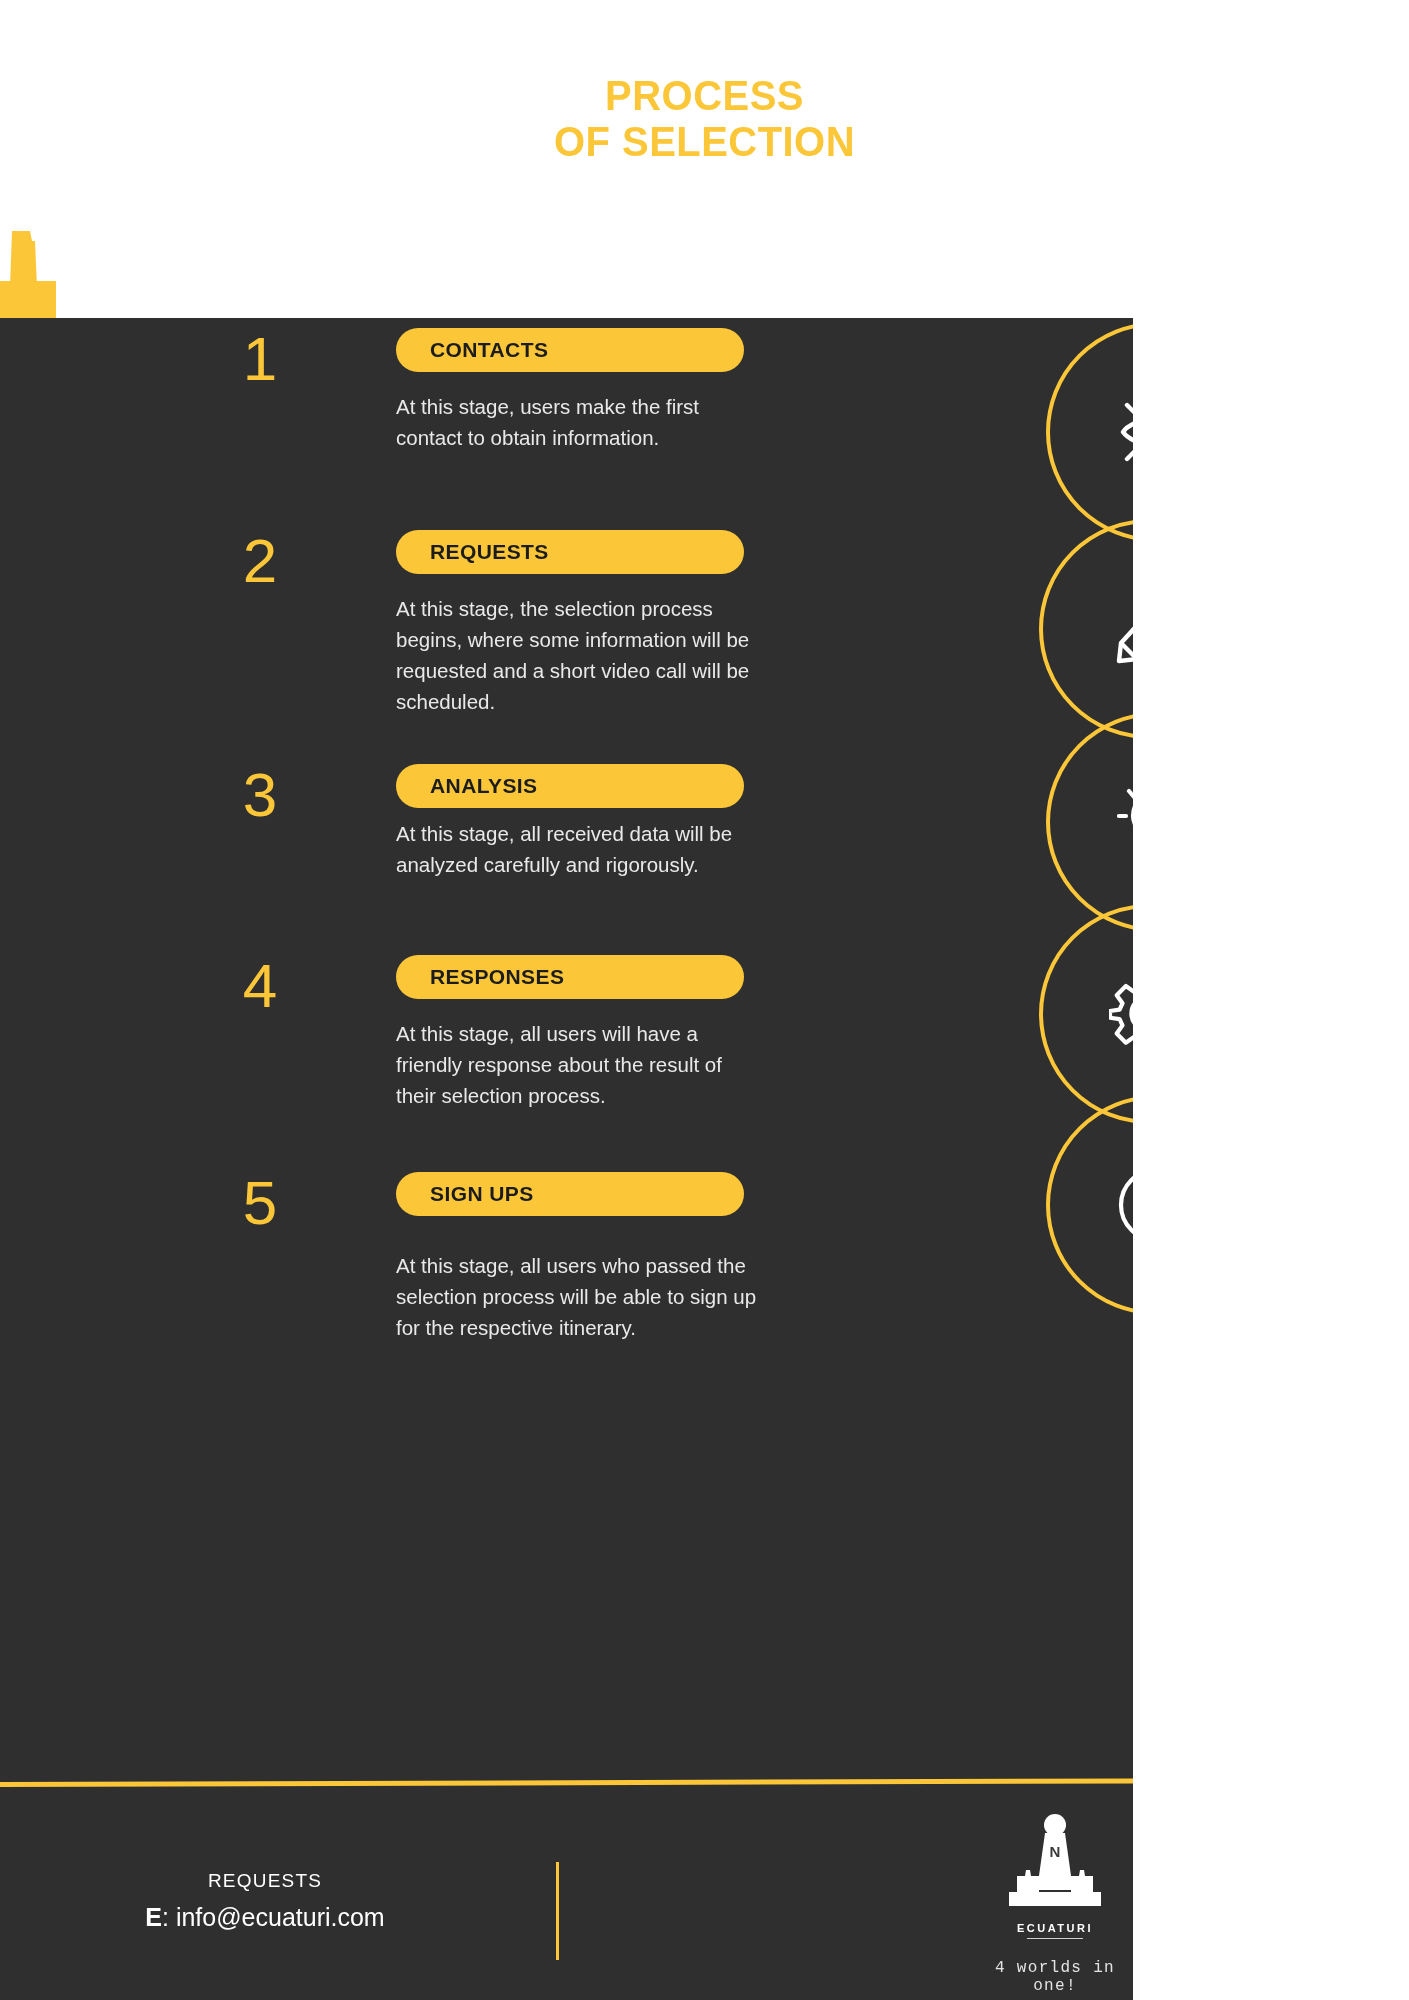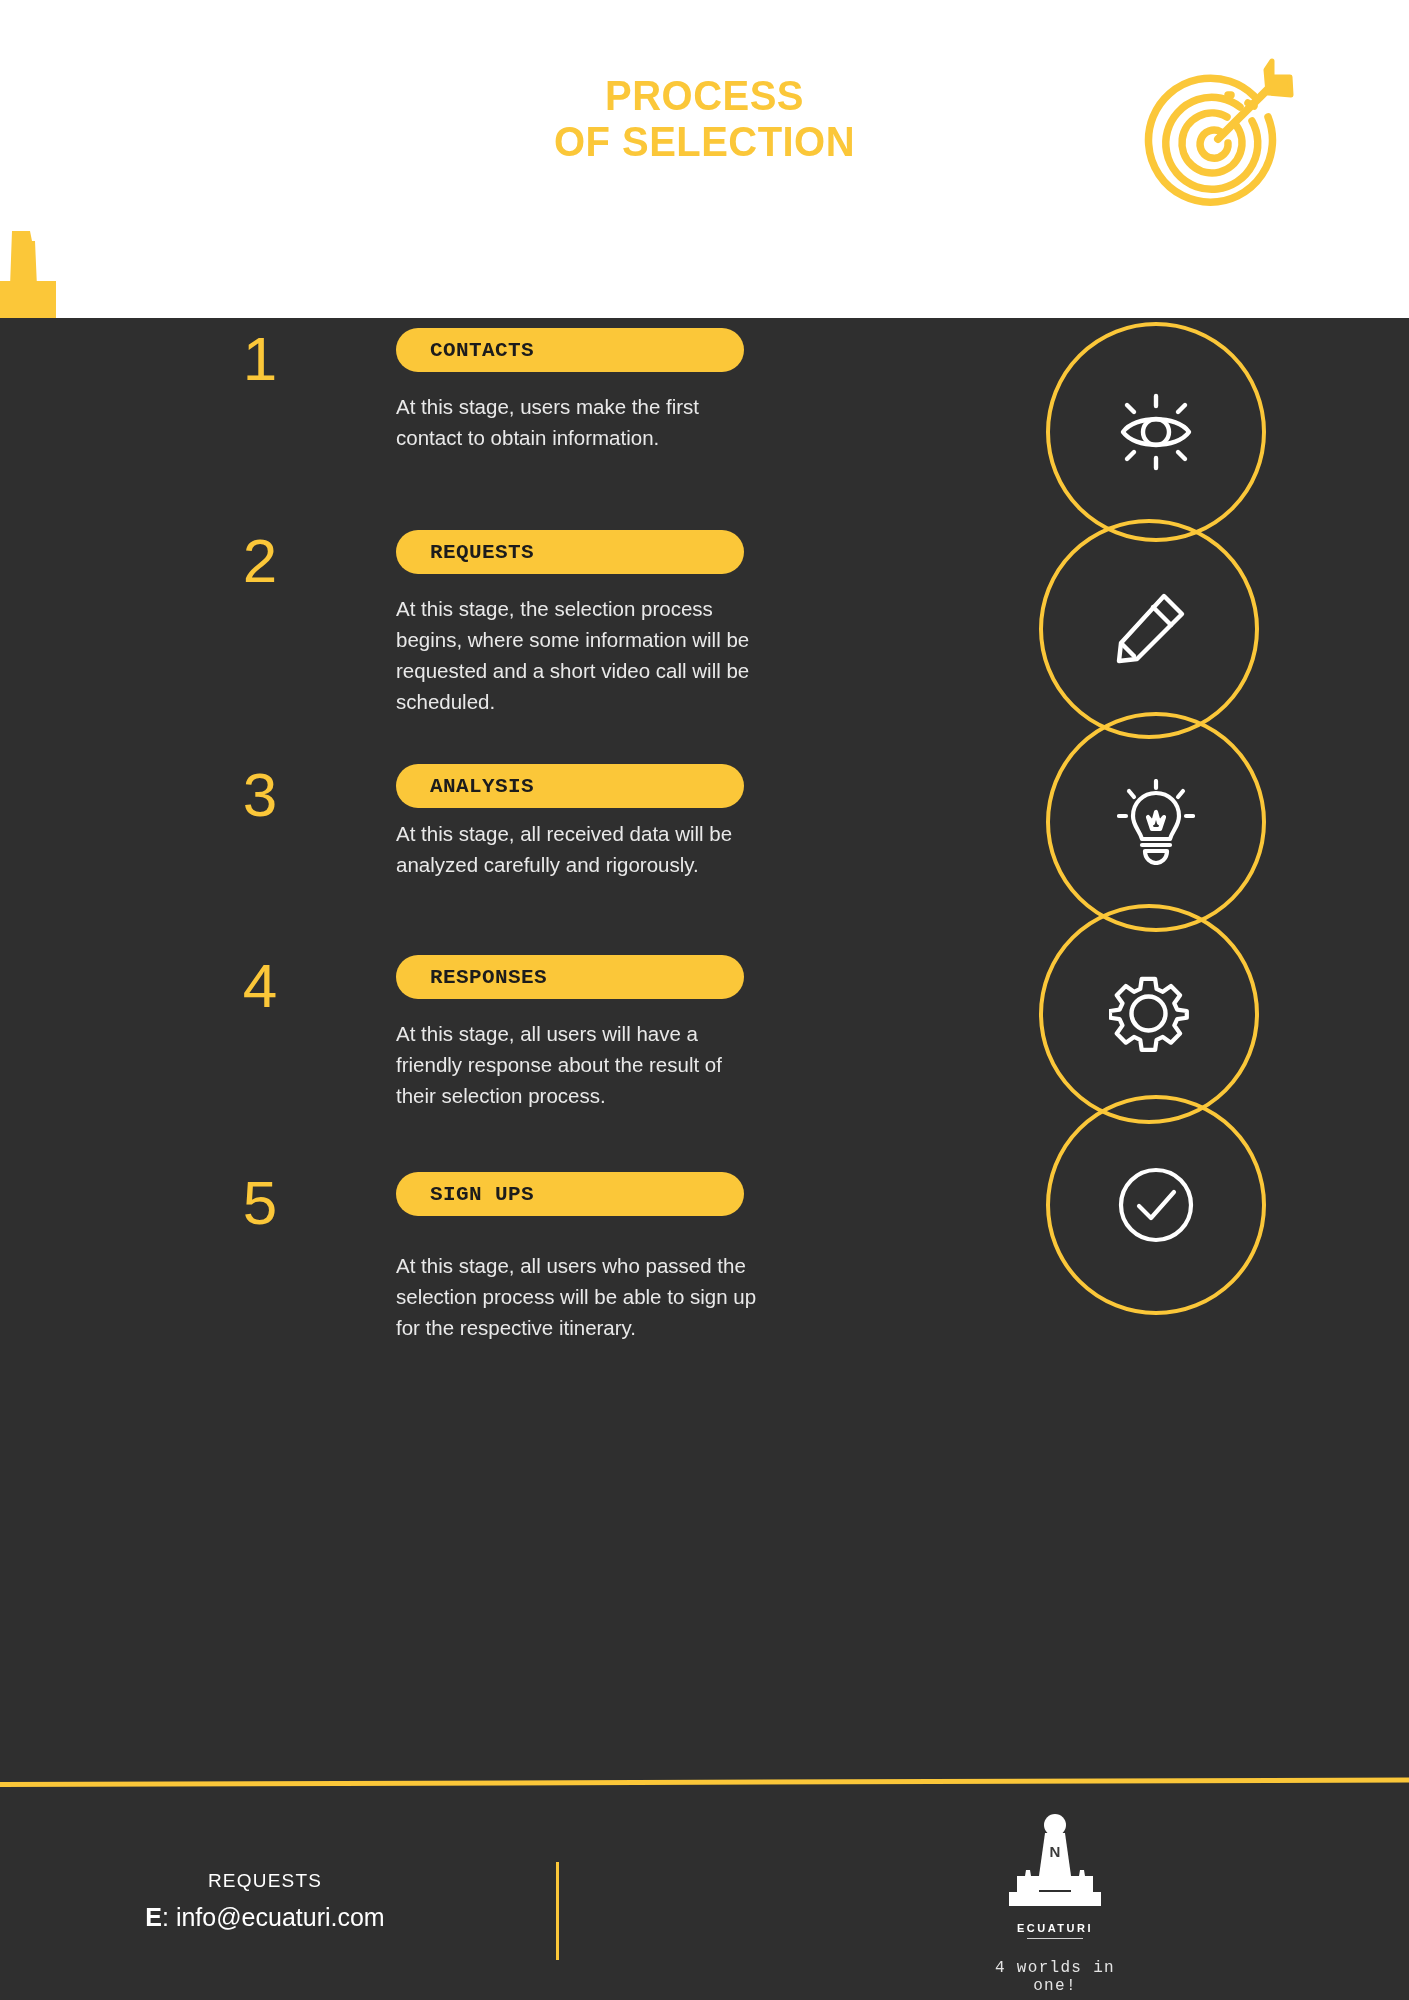--- a/index.html
+++ b/index.html
@@ -8,21 +8,21 @@
   }
   body {
     width: 1409px;
     height: 2000px;
     background: #ffffff;
     font-family: "Liberation Sans", sans-serif;
     overflow: hidden;
   }
   .poster {
     position: relative;
-    width: 1409px;
+    width: 1133px;
     height: 2000px;
     background: #2f2f2f;
     overflow: hidden;
   }
 
   
   .header {
     position: absolute;
     left: 0; top: 0;
     width: 1409px;
@@ -106,21 +106,21 @@
     display: flex;
     align-items: center;
     overflow: hidden;
   }
   .step-pill-label {
     padding-left: 34px;
     color: #1c1c1c;
     font-size: 21px;
     font-weight: bold;
     letter-spacing: 0.4px;
-    font-family: Liberation Mono, monospace;
+    font-family: Liberation Sans, sans-serif;
     white-space: nowrap;
   }
   .step-desc {
     position: absolute;
     left: 396px;
     width: 360px;
     color: #e9e9e9;
     font-size: 20.5px;
     line-height: 31px;
     font-family: "Liberation Sans", sans-serif;

